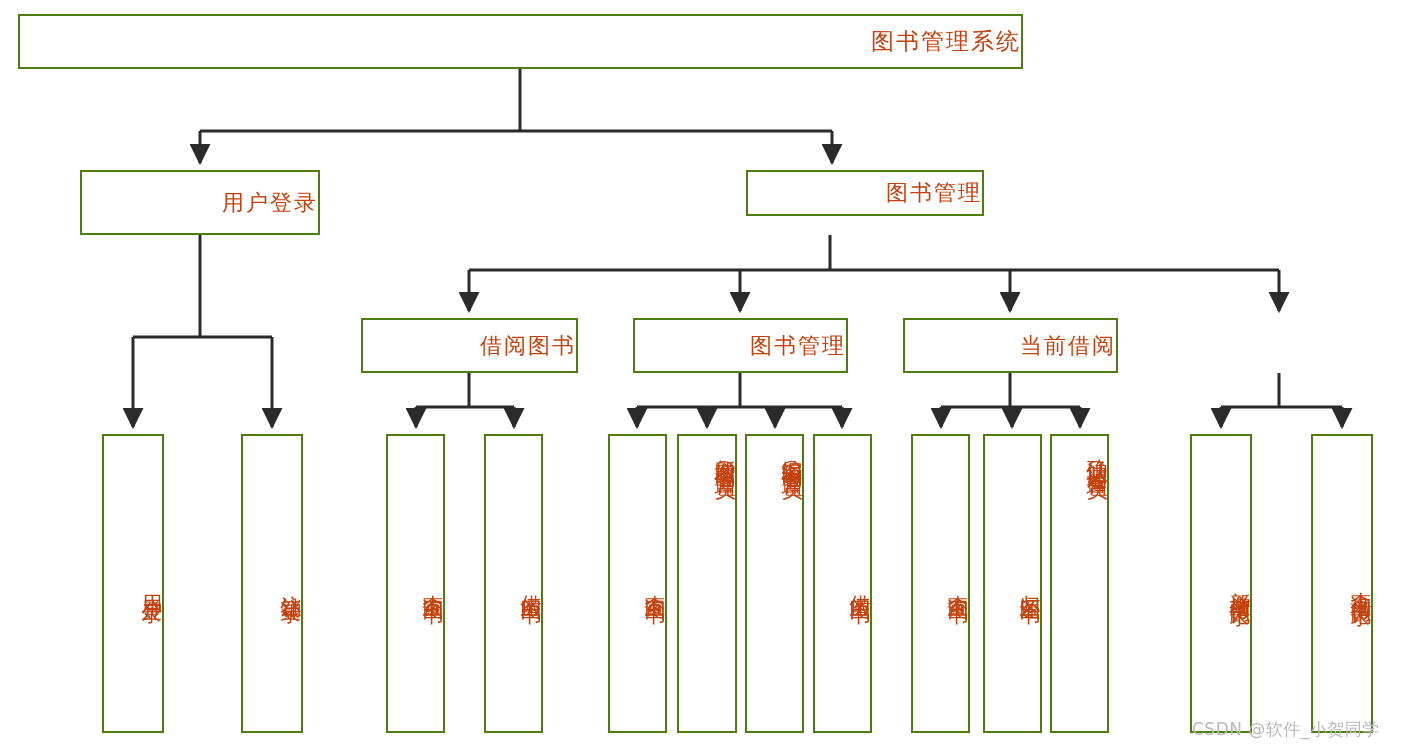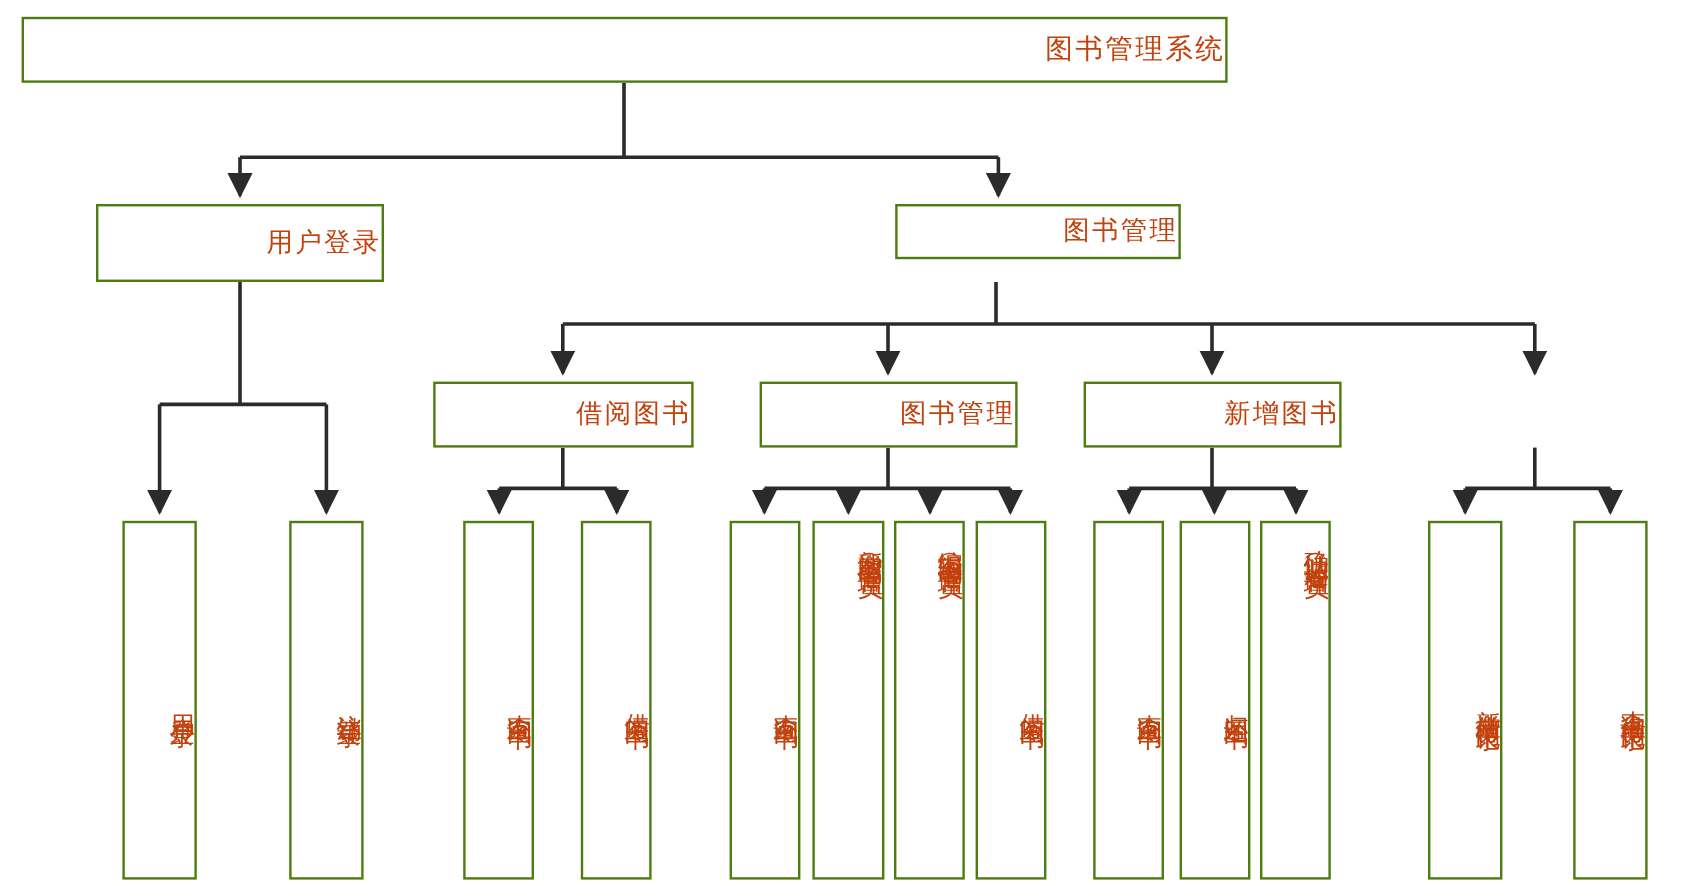--- a/index.html
+++ b/index.html
@@ -147,21 +147,21 @@
     <span class="label">图书管理</span>
   </div>
 
   <div class="node h" style="left:361px; top:318px; width:217px; height:55px;">
     <span class="label">借阅图书</span>
   </div>
   <div class="node h" style="left:633px; top:318px; width:215px; height:55px;">
     <span class="label">图书管理</span>
   </div>
   <div class="node h" style="left:903px; top:318px; width:215px; height:55px;">
-    <span class="label">新增图书</span>
+    <span class="label">当前借阅</span>
   </div>
 
   <div class="node v mid" style="left:102px; top:434px; width:62px; height:299px;">
     <span class="label">用户登录</span>
   </div>
   <div class="node v mid" style="left:241px; top:434px; width:62px; height:299px;">
     <span class="label">注销登录</span>
   </div>
 
   <div class="node v mid" style="left:386px; top:434px; width:59px; height:299px;">
@@ -194,14 +194,15 @@
     <span class="label">确认归还（管理员）</span>
   </div>
 
   <div class="node v mid" style="left:1190px; top:434px; width:62px; height:299px;">
     <span class="label">新增借阅记录</span>
   </div>
   <div class="node v mid" style="left:1311px; top:434px; width:62px; height:299px;">
     <span class="label">查询借阅记录</span>
   </div>
 
+  <div class="watermark" style="left:1192px; top:718px;">CSDN @软件_小贺同学</div>
 
 </div>
 
 </body></html>

